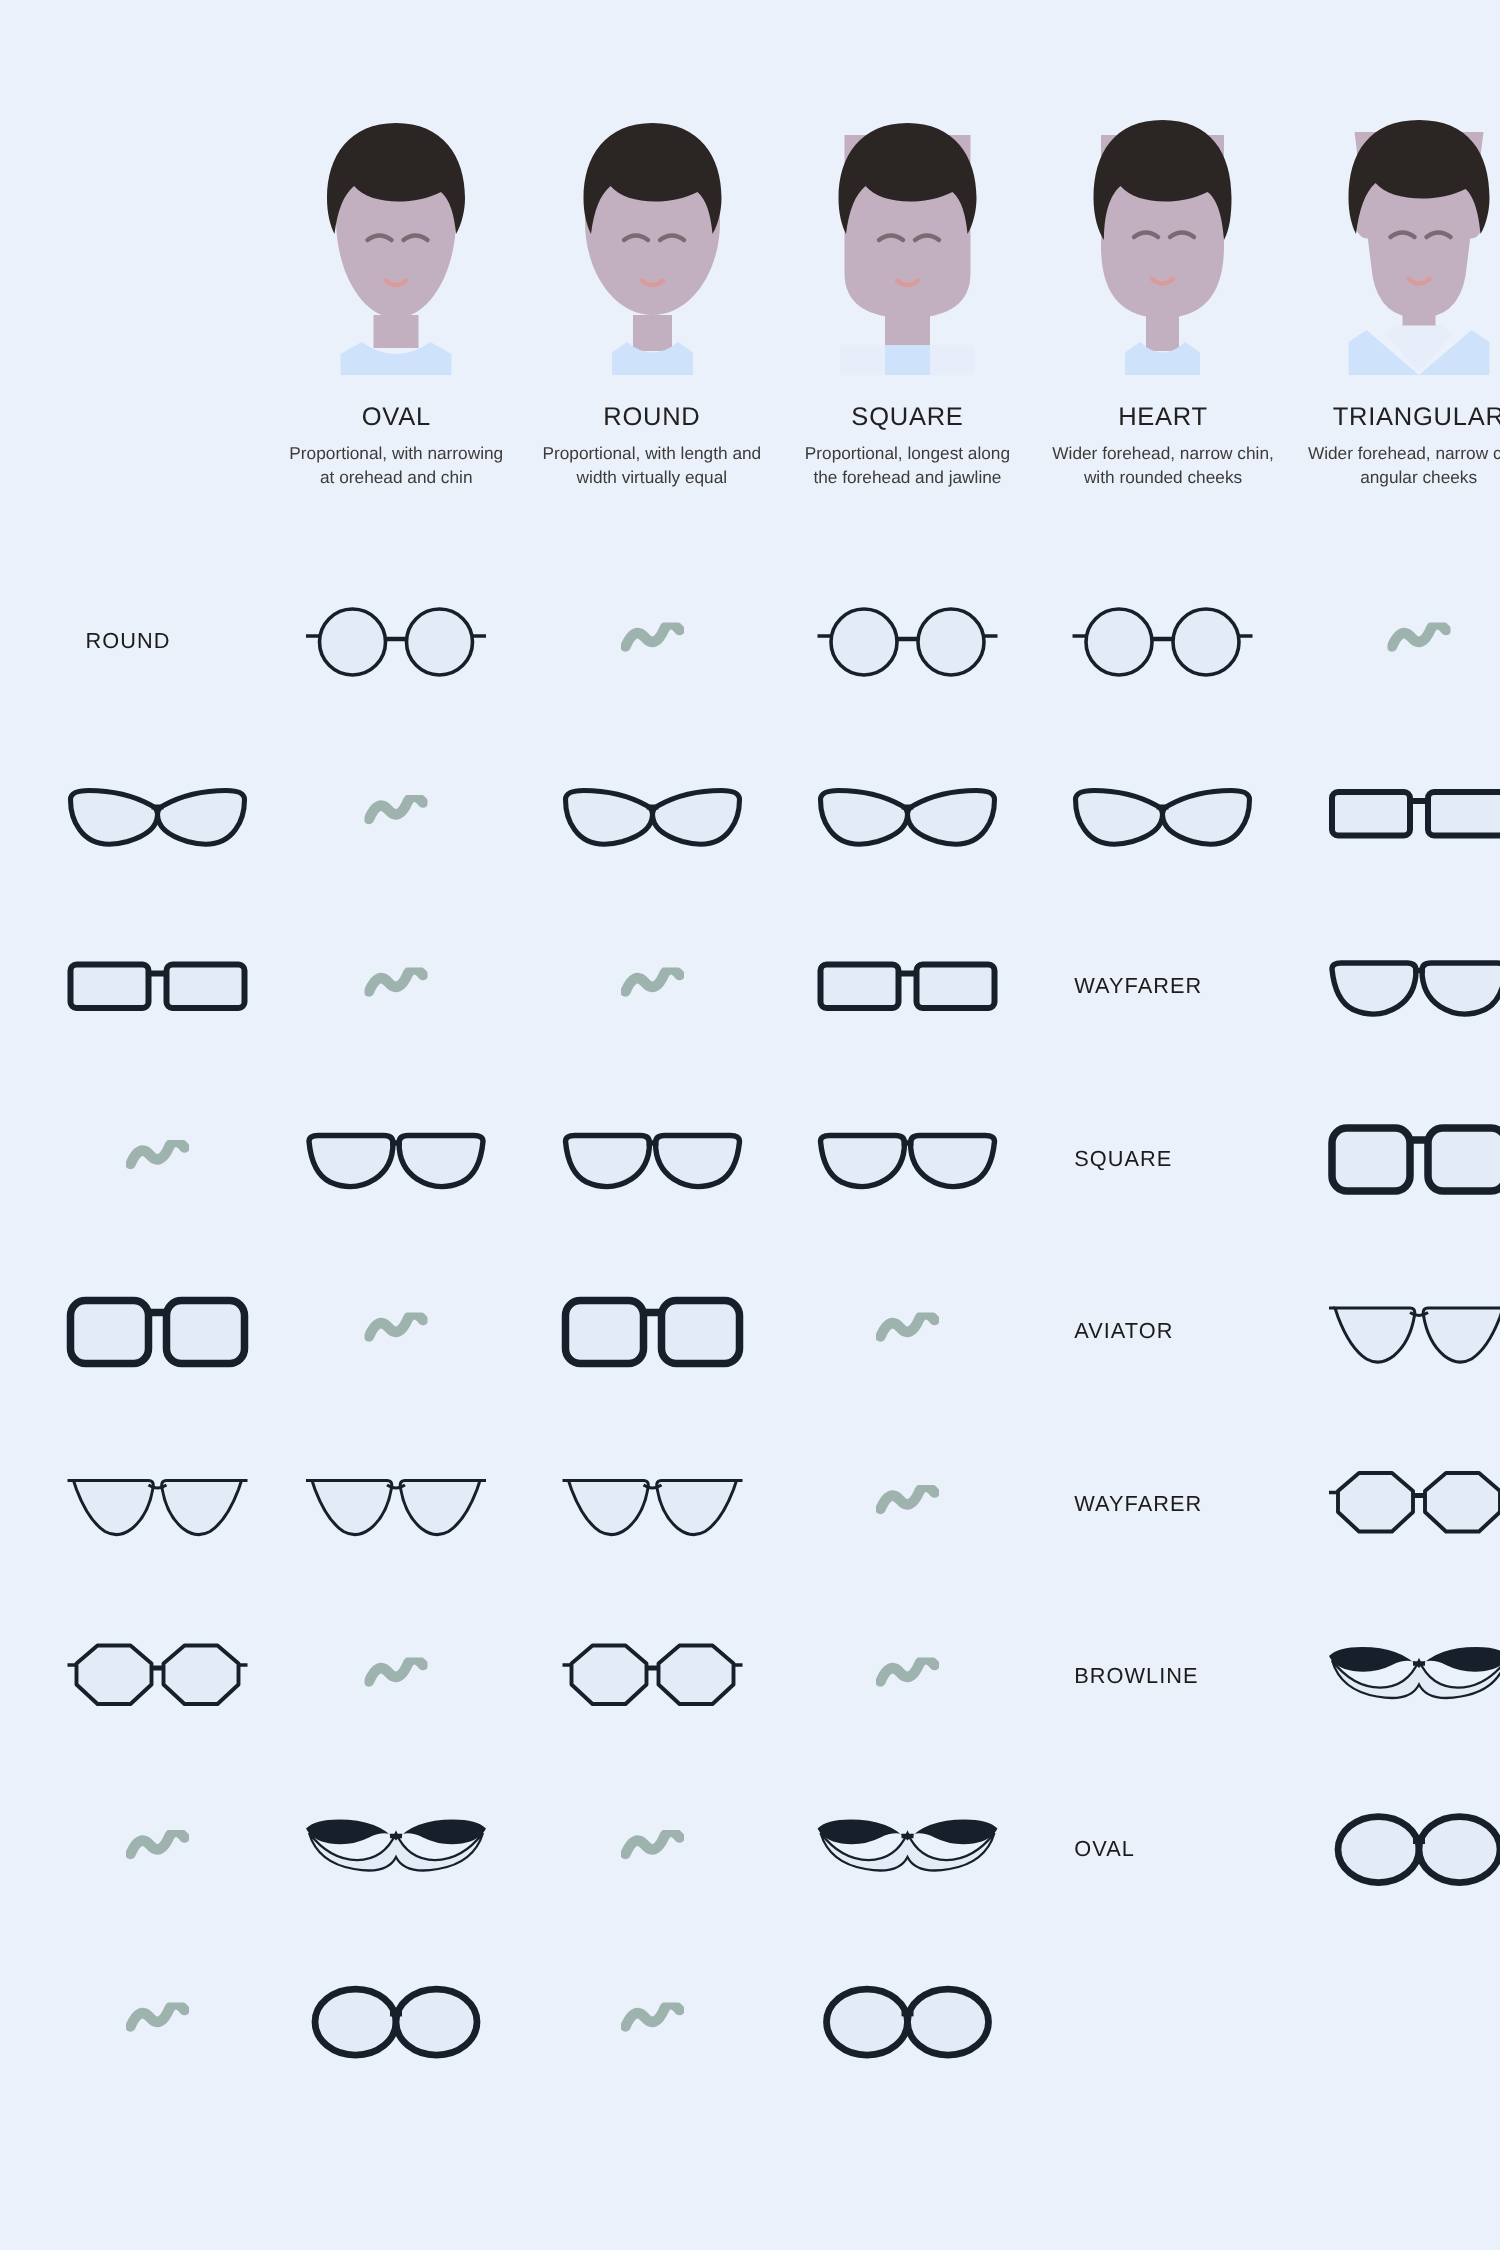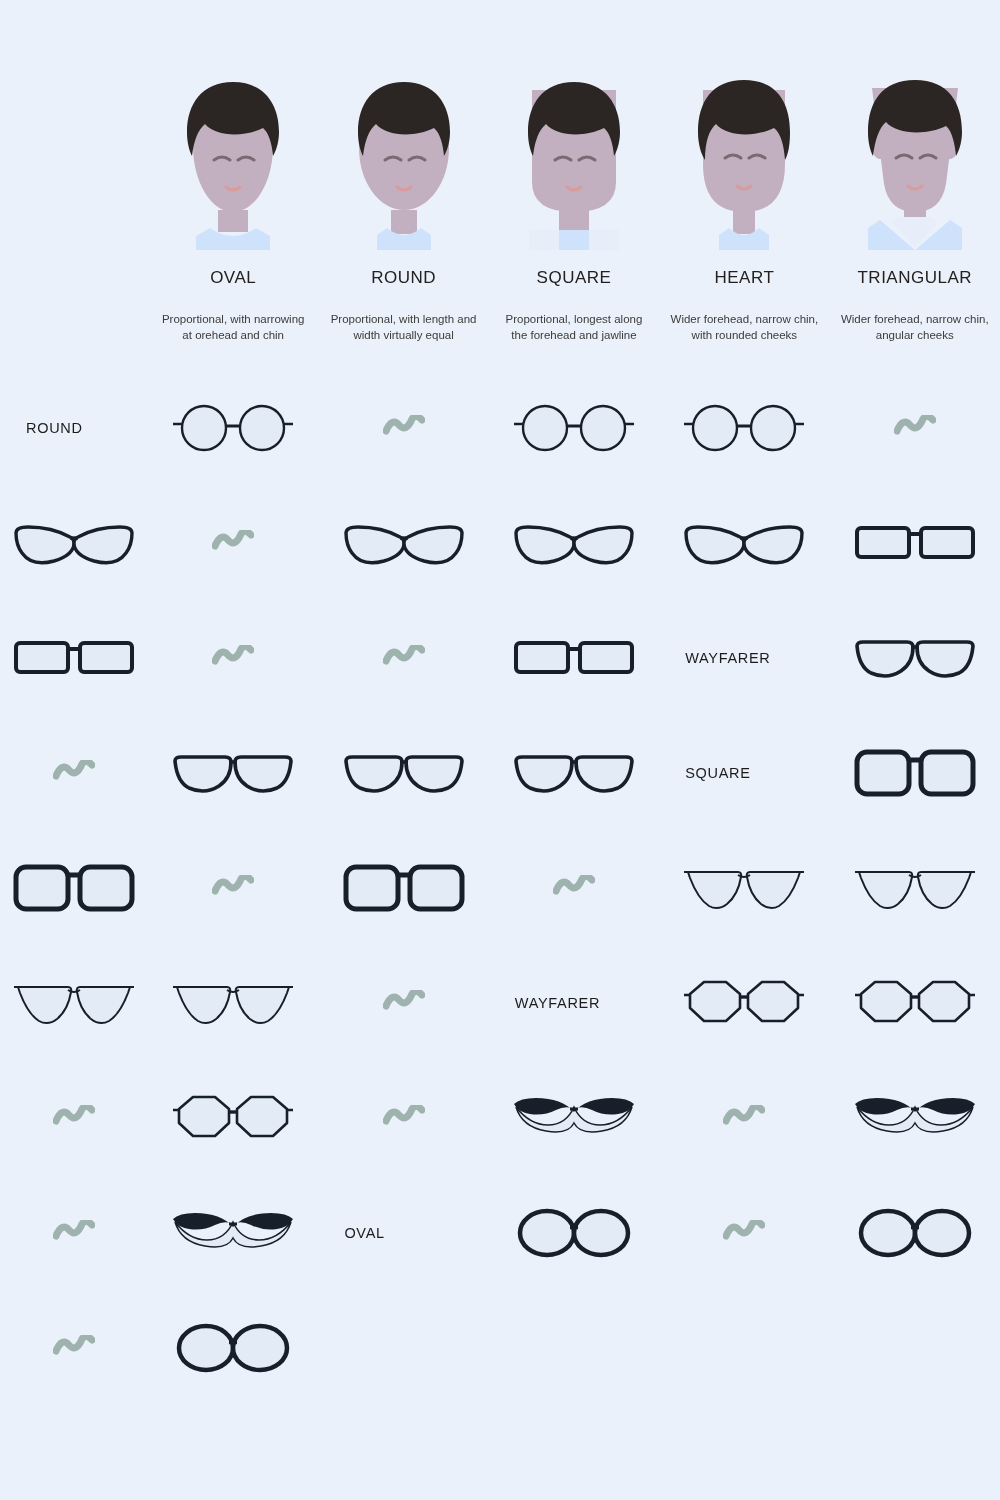--- a/index.html
+++ b/index.html
@@ -9,34 +9,35 @@
     font-family:"Liberation Sans", sans-serif;
     color:#21201f;
     overflow:hidden;
     position:relative;
   }
   .grid{
     position:absolute;inset:0;
     display:grid;
     grid-template-columns:148px repeat(5,170.4px);
     grid-template-rows:370px repeat(9,115px);
+    padding-left:31px;
   }
   
   .corner{grid-column:1;grid-row:1;}
   .face-cell{
     display:flex;flex-direction:column;align-items:center;
     padding-top:60px;
   }
   .face-art{width:150px;height:190px;display:block;}
   .face-name{
     font-size:17px;letter-spacing:.5px;margin-top:18px;color:#23201f;
     text-align:center;
   }
   .face-desc{
-    font-size:11.5px;line-height:1.35;text-align:center;margin-top:24px;
+    font-size:11.5px;line-height:1.35;text-align:center;margin-top:8px;
     color:#3d3b39;max-width:150px;
   }
   
   .row-label{
     display:flex;align-items:center;justify-content:flex-start;
     padding-left:26px;
     font-size:14.5px;letter-spacing:.7px;color:#1d1c1b;
   }
   
   .cell{display:flex;align-items:center;justify-content:center;}
@@ -295,20 +296,21 @@
       <rect x="68" y="9" width="52" height="42" rx="10" fill="#e3ecf6" stroke="#17202a" stroke-width="5"></rect>
       <path d="M56 17 h12" stroke="#17202a" stroke-width="5"></path>
     </svg>
   </div>
   <div class="cell">
     <svg class="squiggle" viewBox="0 0 42 26">
       <path d="M3 16 q6 -14 13 -6 q7 8 13 -6 q4 -6 10 1" stroke="#9fb3ae" stroke-width="7" fill="none" stroke-linecap="round"></path>
     </svg>
   </div>
 
+  <div class="row-label">AVIATOR</div>
   <div class="cell">
     <svg class="glass" width="124" height="56" viewBox="0 0 124 56">
       <path d="M6 12 h50 q4 0 3 5 q-3 18 -14 27 q-9 7 -18 2 q-11 -7 -19 -28 q-2 -6 -2 -6z" fill="#e3ecf6" stroke="#17202a" stroke-width="2"></path>
       <path d="M118 12 h-50 q-4 0 -3 5 q3 18 14 27 q9 7 18 2 q11 -7 19 -28 q2 -6 2 -6z" fill="#e3ecf6" stroke="#17202a" stroke-width="2"></path>
       <path d="M56 15 q6 4 12 0" stroke="#17202a" stroke-width="2" fill="none"></path>
       <path d="M6 12 h-4 M118 12 h4" stroke="#17202a" stroke-width="2"></path>
     </svg>
   </div>
   <div class="cell">
     <svg class="glass" width="124" height="56" viewBox="0 0 124 56">
@@ -369,20 +371,21 @@
       <path d="M58 22 h8" stroke="#17202a" stroke-width="3.4"></path>
       <path d="M8 20 h-6 M116 20 h6" stroke="#17202a" stroke-width="2.4"></path>
     </svg>
   </div>
   <div class="cell">
     <svg class="squiggle" viewBox="0 0 42 26">
       <path d="M3 16 q6 -14 13 -6 q7 8 13 -6 q4 -6 10 1" stroke="#9fb3ae" stroke-width="7" fill="none" stroke-linecap="round"></path>
     </svg>
   </div>
 
+  <div class="row-label">BROWLINE</div>
   <div class="cell">
     <svg class="glass" width="124" height="50" viewBox="0 0 124 50">
       <path d="M4 14 q14 18 32 18 q18 0 26 -18 q8 18 26 18 q18 0 32 -18 q-6 20 -30 24 q-22 4 -28 -8 q-6 12 -28 8 q-24 -4 -30 -24z" fill="#e3ecf6" stroke="#17202a" stroke-width="1.5"></path>
       <path d="M2 11 q6 -6 22 -6 q26 0 38 14 q12 -14 38 -14 q16 0 22 6 q-4 8 -16 10 q-14 2 -26 -4 q-10 -5 -18 -1 q-8 -4 -18 1 q-12 6 -26 4 q-12 -2 -16 -10z" fill="#17202a"></path>
       <path d="M58 16 h8" stroke="#17202a" stroke-width="3"></path>
     </svg>
   </div>
   <div class="cell">
     <svg class="squiggle" viewBox="0 0 42 26">
       <path d="M3 16 q6 -14 13 -6 q7 8 13 -6 q4 -6 10 1" stroke="#9fb3ae" stroke-width="7" fill="none" stroke-linecap="round"></path>

